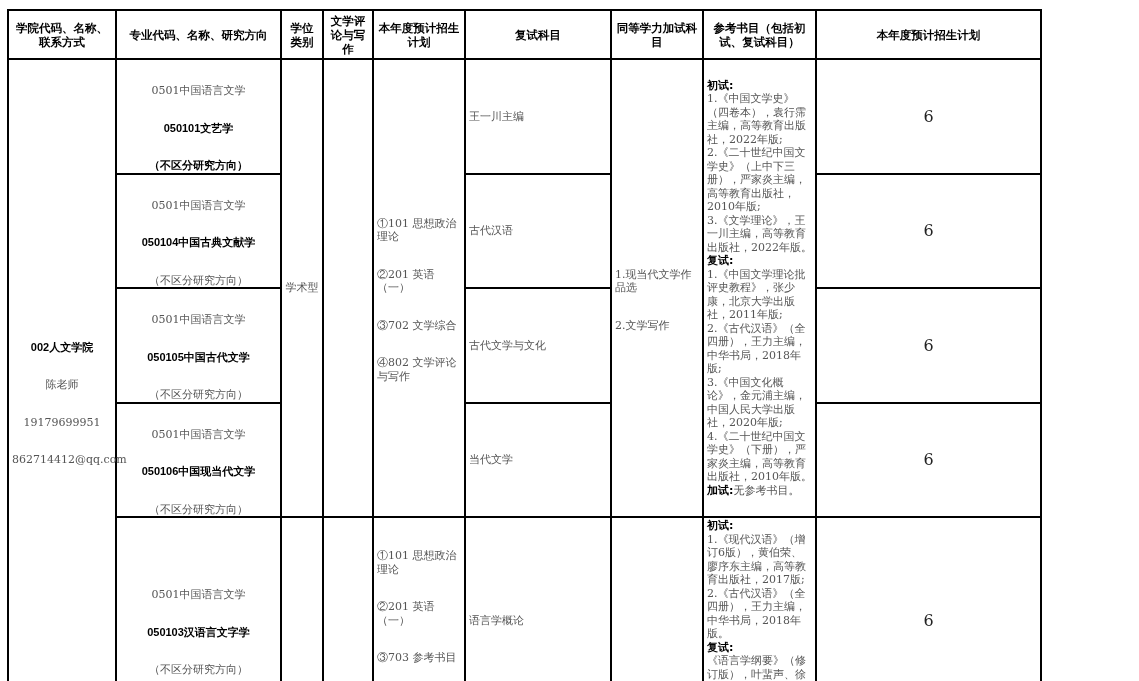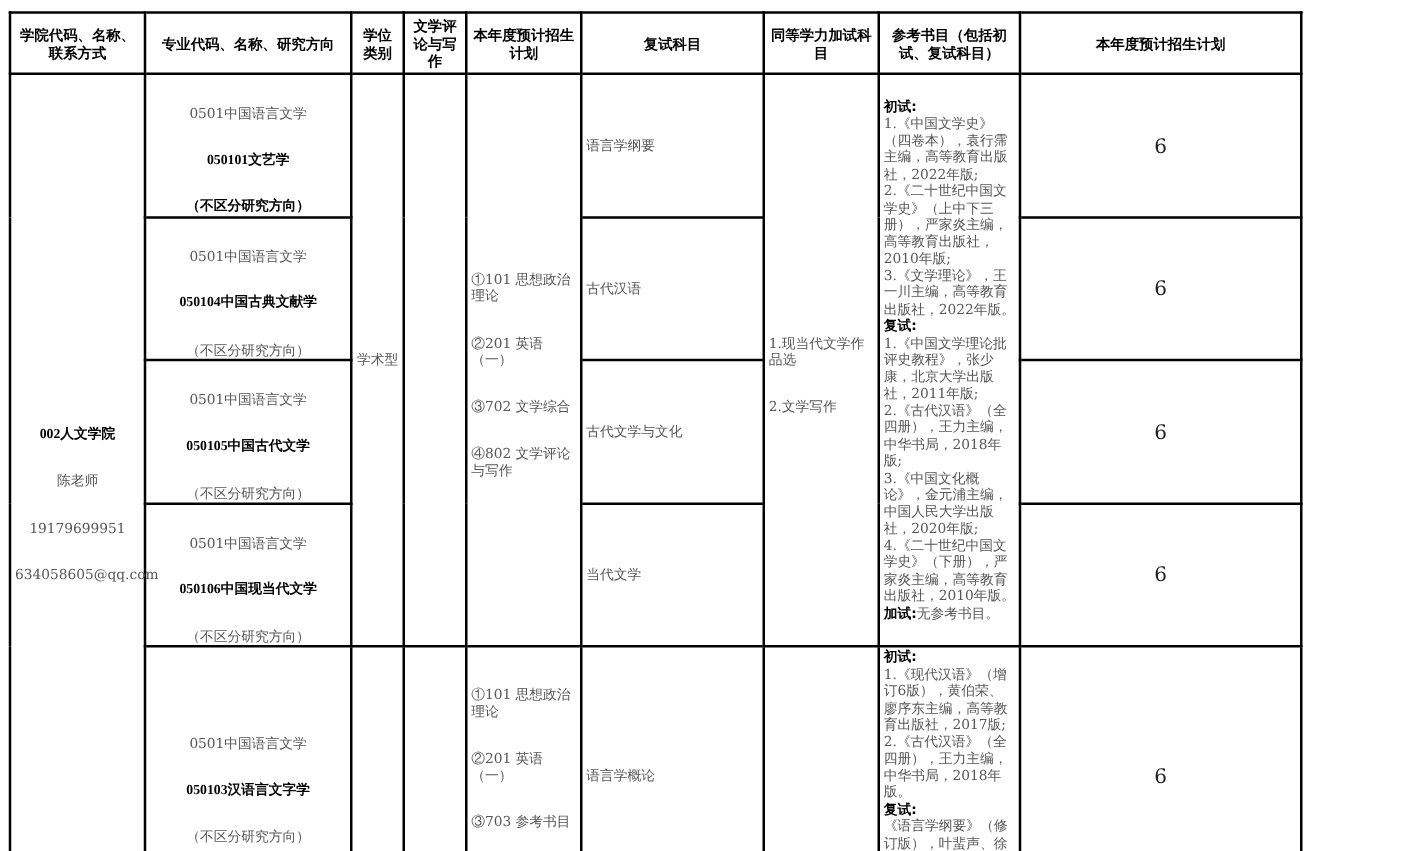--- a/index.html
+++ b/index.html
@@ -7,21 +7,21 @@
          font-family: "DejaVu Serif", "Liberation Serif", serif; color:#333; }
   table.admit { position:absolute; left:7px; top:9px; border-collapse:collapse; table-layout:fixed;
                 width:1131px; }
   table.admit td, table.admit th { border:2px solid #000; padding:0 3px; vertical-align:middle; }
   th { font-family: "DejaVu Sans", "Liberation Sans", sans-serif; font-weight:bold; font-size:11.5px;
        color:#000; text-align:center; line-height:14px; height:47px; }
   td { font-size:11px; line-height:13.5px; }
   .c { text-align:center; }
   .l { text-align:left; }
   .gray { color:#555; }
-  .bold { font-family: Liberation Serif, serif; font-weight:bold; color:#000; }
+  .bold { font-family: Liberation Sans, sans-serif; font-weight:bold; color:#000; }
   .plan { font-size:16px; color:#222; text-align:center; }
   .ref p { margin:0; }
   .ref .hd { font-family: "DejaVu Sans", "Liberation Sans", sans-serif; font-weight:bold; color:#000; }
   .line { display:block;margin-top:24px; }
 </style>
 </head>
 <body>
 
 <table class="admit">
   <colgroup>
@@ -50,37 +50,37 @@
       <th>本年度预计招生计划</th>
     </tr>
   </thead>
   <tbody>
 
     <tr style="height:103px">
       <td rowspan="5" class="c">
         <span class="line bold">002人文学院</span>
         <span class="line gray">陈老师</span>
         <span class="line gray">19179699951</span>
-        <span class="line gray">634058605@qq.com</span>
+        <span class="line gray">862714412@qq.com</span>
       </td>
       <td class="c">
         <span class="line gray">0501中国语言文学</span>
         <span class="line bold">050101文艺学</span>
         <span class="line bold">（不区分研究方向）</span>
       </td>
       <td rowspan="4" class="c gray">学术型</td>
       <td rowspan="4"></td>
 
       <td rowspan="4" class="l gray">
         <span class="line">①101  思想政治理论</span>
         <span class="line">②201  英语（一）</span>
         <span class="line">③702  文学综合</span>
         <span class="line">④802  文学评论与写作</span>
       </td>
-      <td class="l gray">语言学纲要</td>
+      <td class="l gray">王一川主编</td>
       <td rowspan="4" class="l gray">
         <span class="line">1.现当代文学作品选</span>
         <span class="line">2.文学写作</span>
       </td>
       <td rowspan="4" class="l gray ref">
         <p class="hd">初试:</p>
         <p>1.《中国文学史》（四卷本），袁行霈主编，高等教育出版社，2022年版;</p>
         <p>2.《二十世纪中国文学史》（上中下三册），严家炎主编，高等教育出版社，2010年版;</p>
         <p>3.《文学理论》，王一川主编，高等教育出版社，2022年版。</p>
         <p class="hd">复试:</p>

